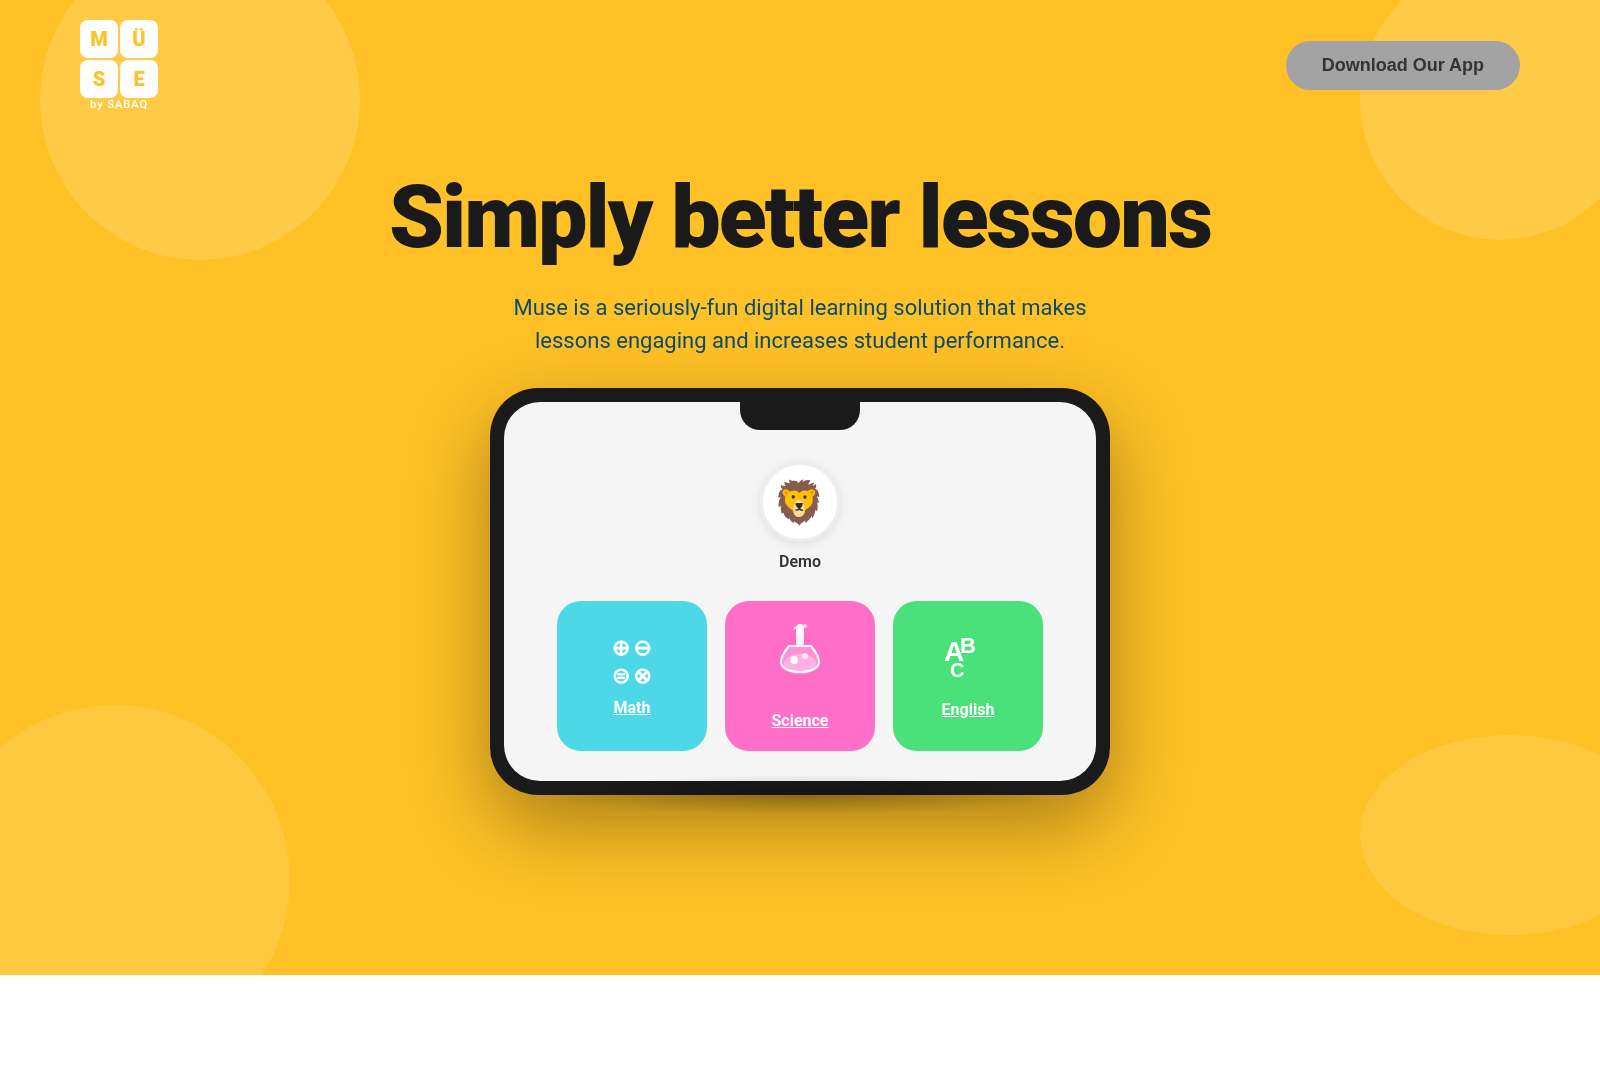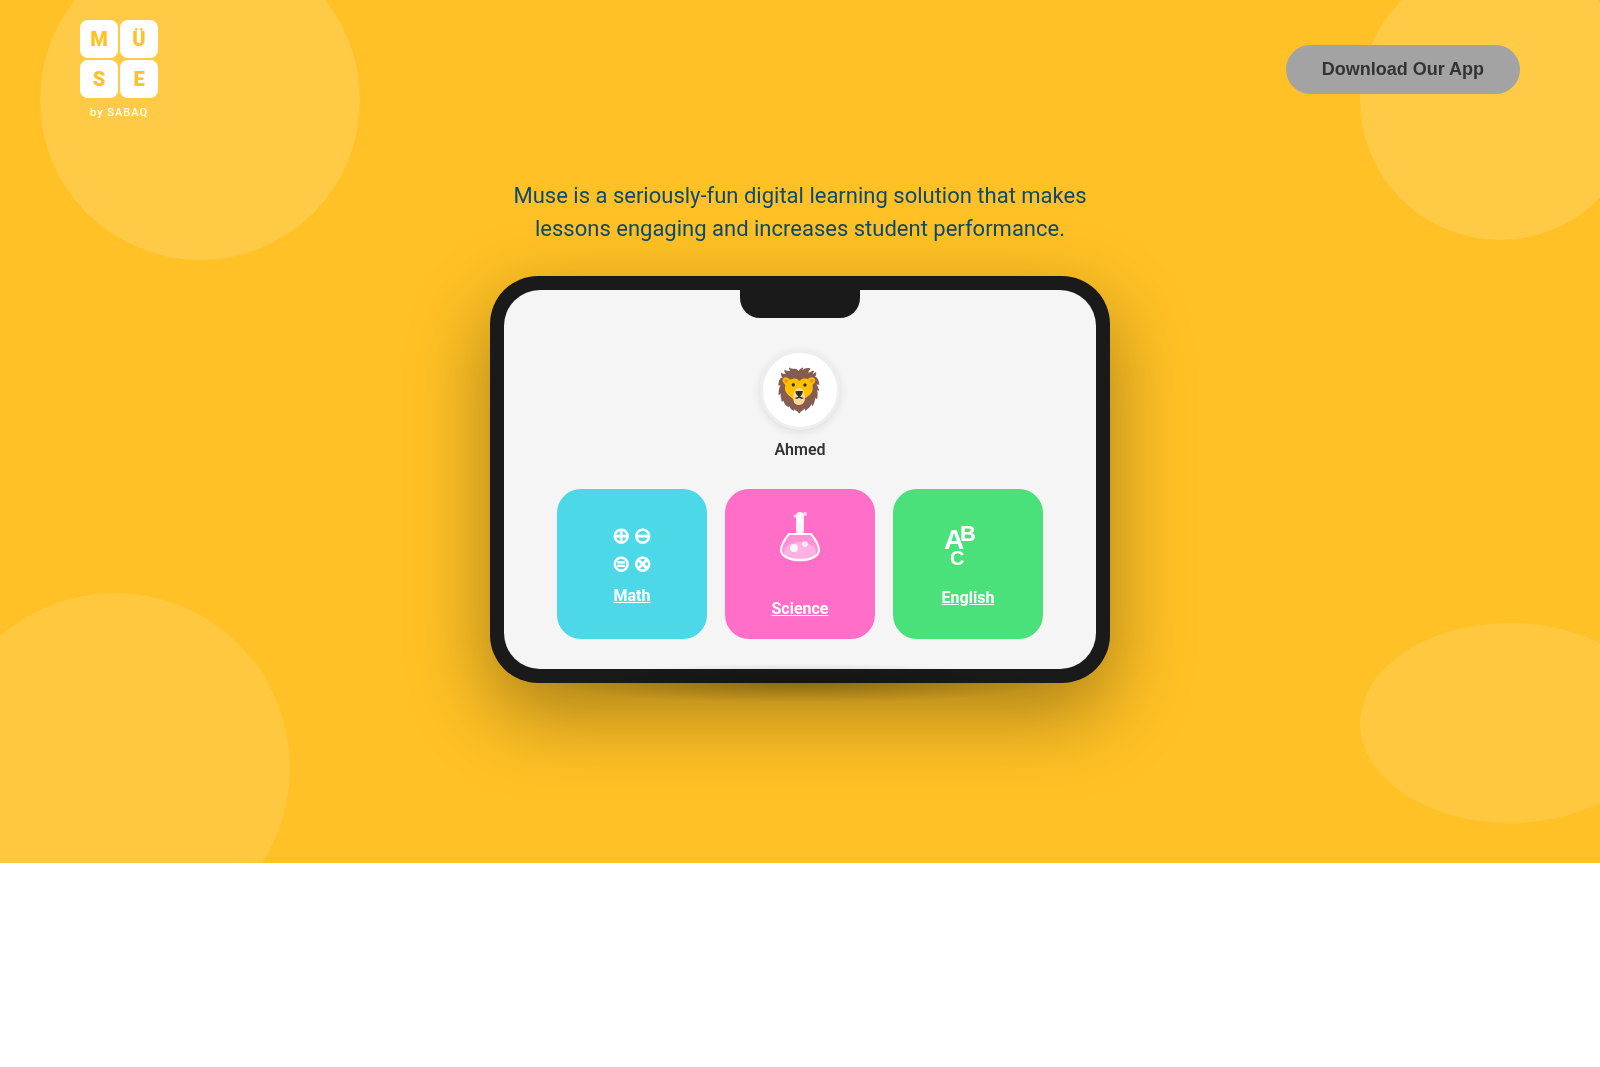--- a/index.html
+++ b/index.html
@@ -79,21 +79,21 @@
       display: flex;
       align-items: center;
       justify-content: center;
       font-size: 20px;
       font-weight: 900;
       color: #FFC125;
     }
     .logo-subtitle {
       font-size: 11px;
       color: white;
-      margin-top: 8px;
+      margin-top: 0;
       font-weight: 500;
       letter-spacing: 1px;
     }
 
     .nav-links {
       display: flex;
       align-items: center;
       gap: 8px;
       margin: 0 60px;
     }
@@ -311,35 +311,36 @@
         <div class="logo-cell">E</div>
       </div>
       <span class="logo-subtitle">by SABAQ</span>
     </div>
 
 
     <button class="download-btn">Download Our App</button>
   </nav>
 
   <div class="hero-content">
+    <h1 class="hero-title">Simply better lessons</h1>
     <p class="hero-subtitle">Muse is a seriously-fun digital learning solution that makes lessons engaging and increases student performance.</p>
 
     <div class="phone-container">
       <div class="phone-wrapper">
         <div class="phone-mockup">
           <div class="phone-notch"></div>
           <div class="phone-screen">
             <div class="app-content">
 
               <div class="avatar-section">
                 <div class="avatar-circle">
                   
                   🦁
                 </div>
-                <span class="avatar-name">Ahmed</span>
+                <span class="avatar-name">Demo</span>
               </div>
 
               <div class="subject-cards">
 
                 <div class="subject-card math">
                   <div class="math-symbols">
                     <span>⊕</span>
                       <span>⊖</span>
                     <span>⊜</span>
                       <span>⊗</span>

